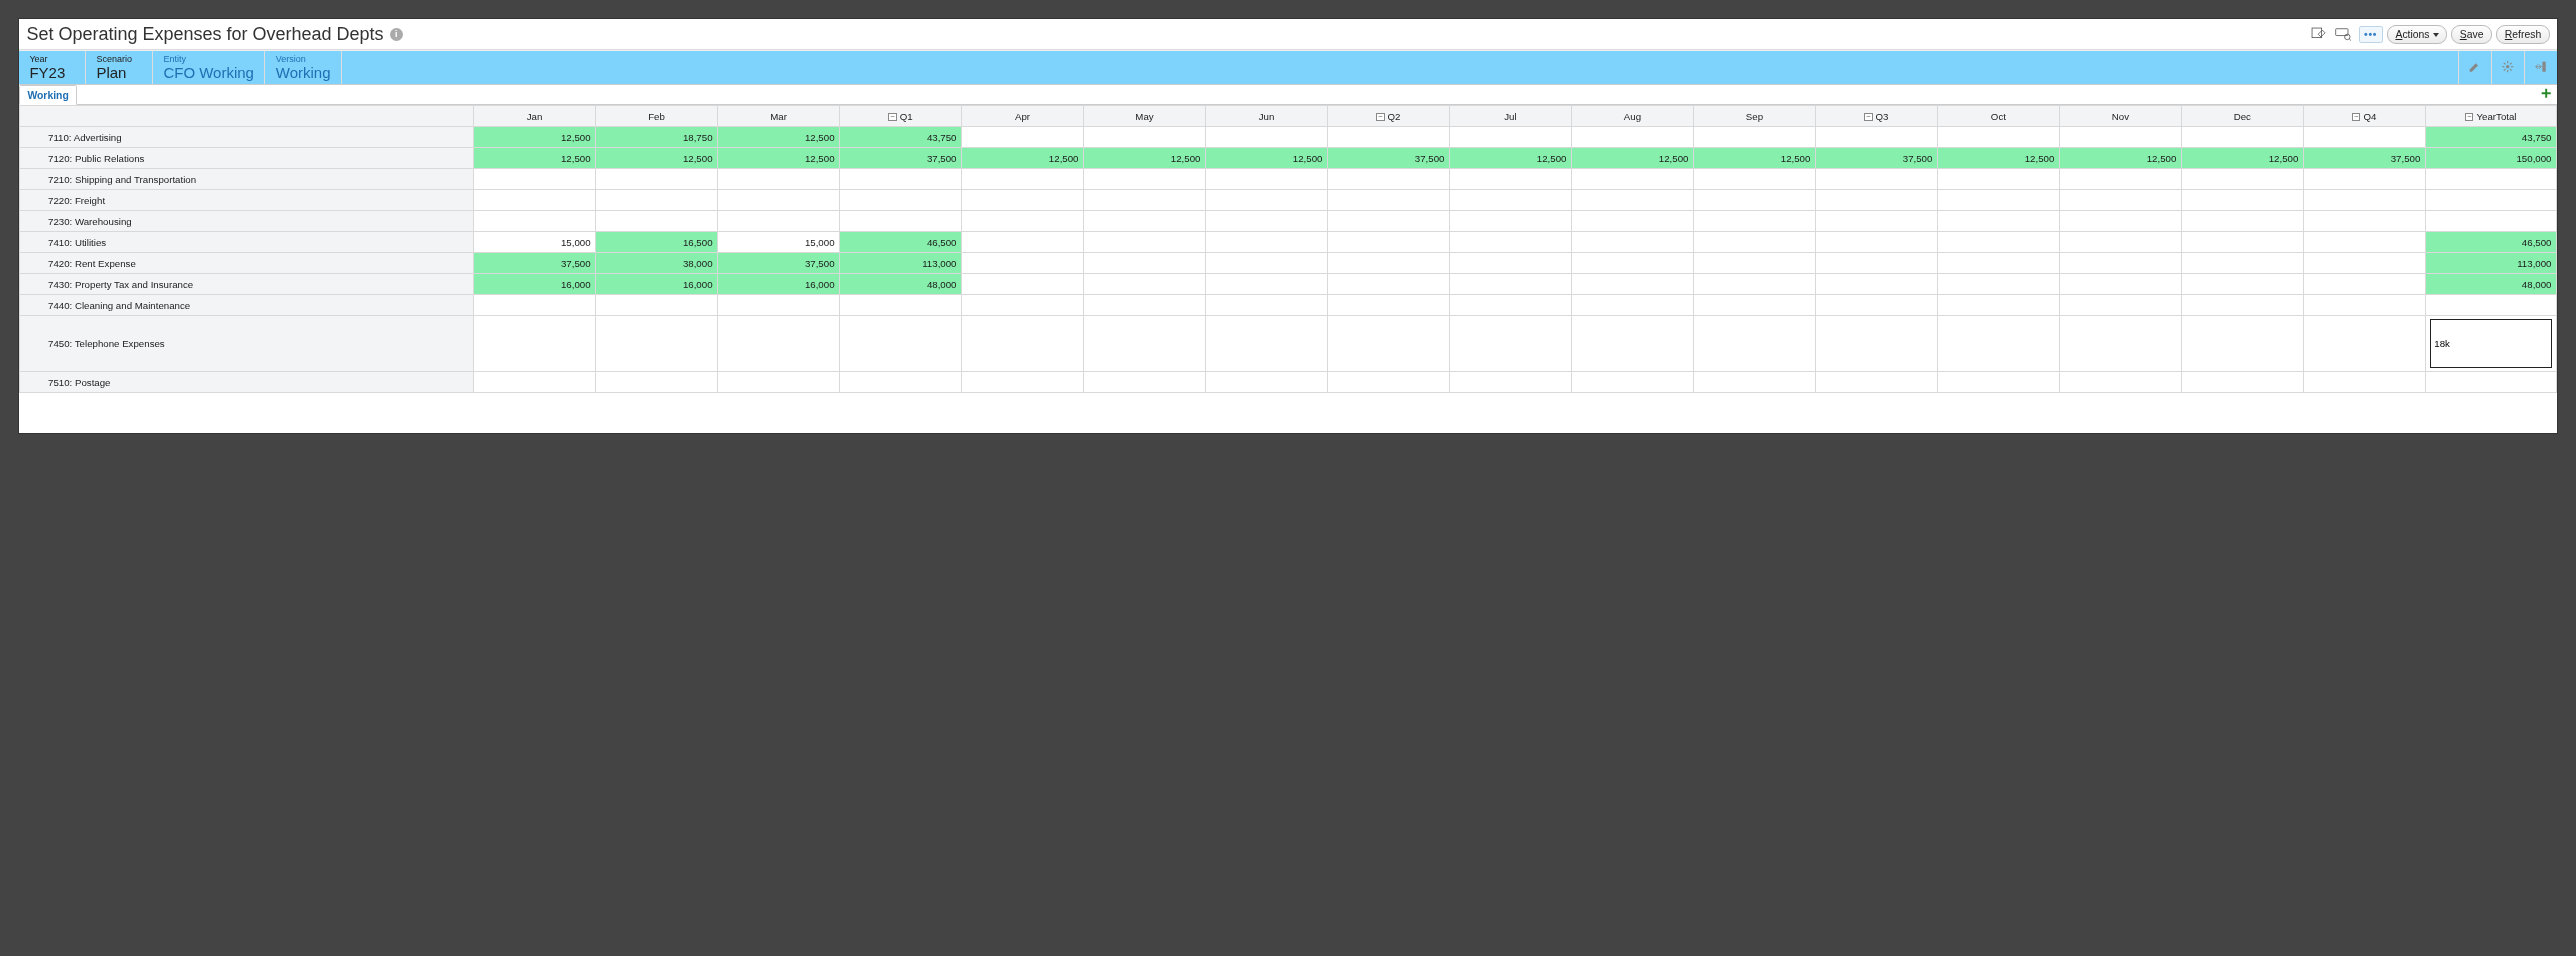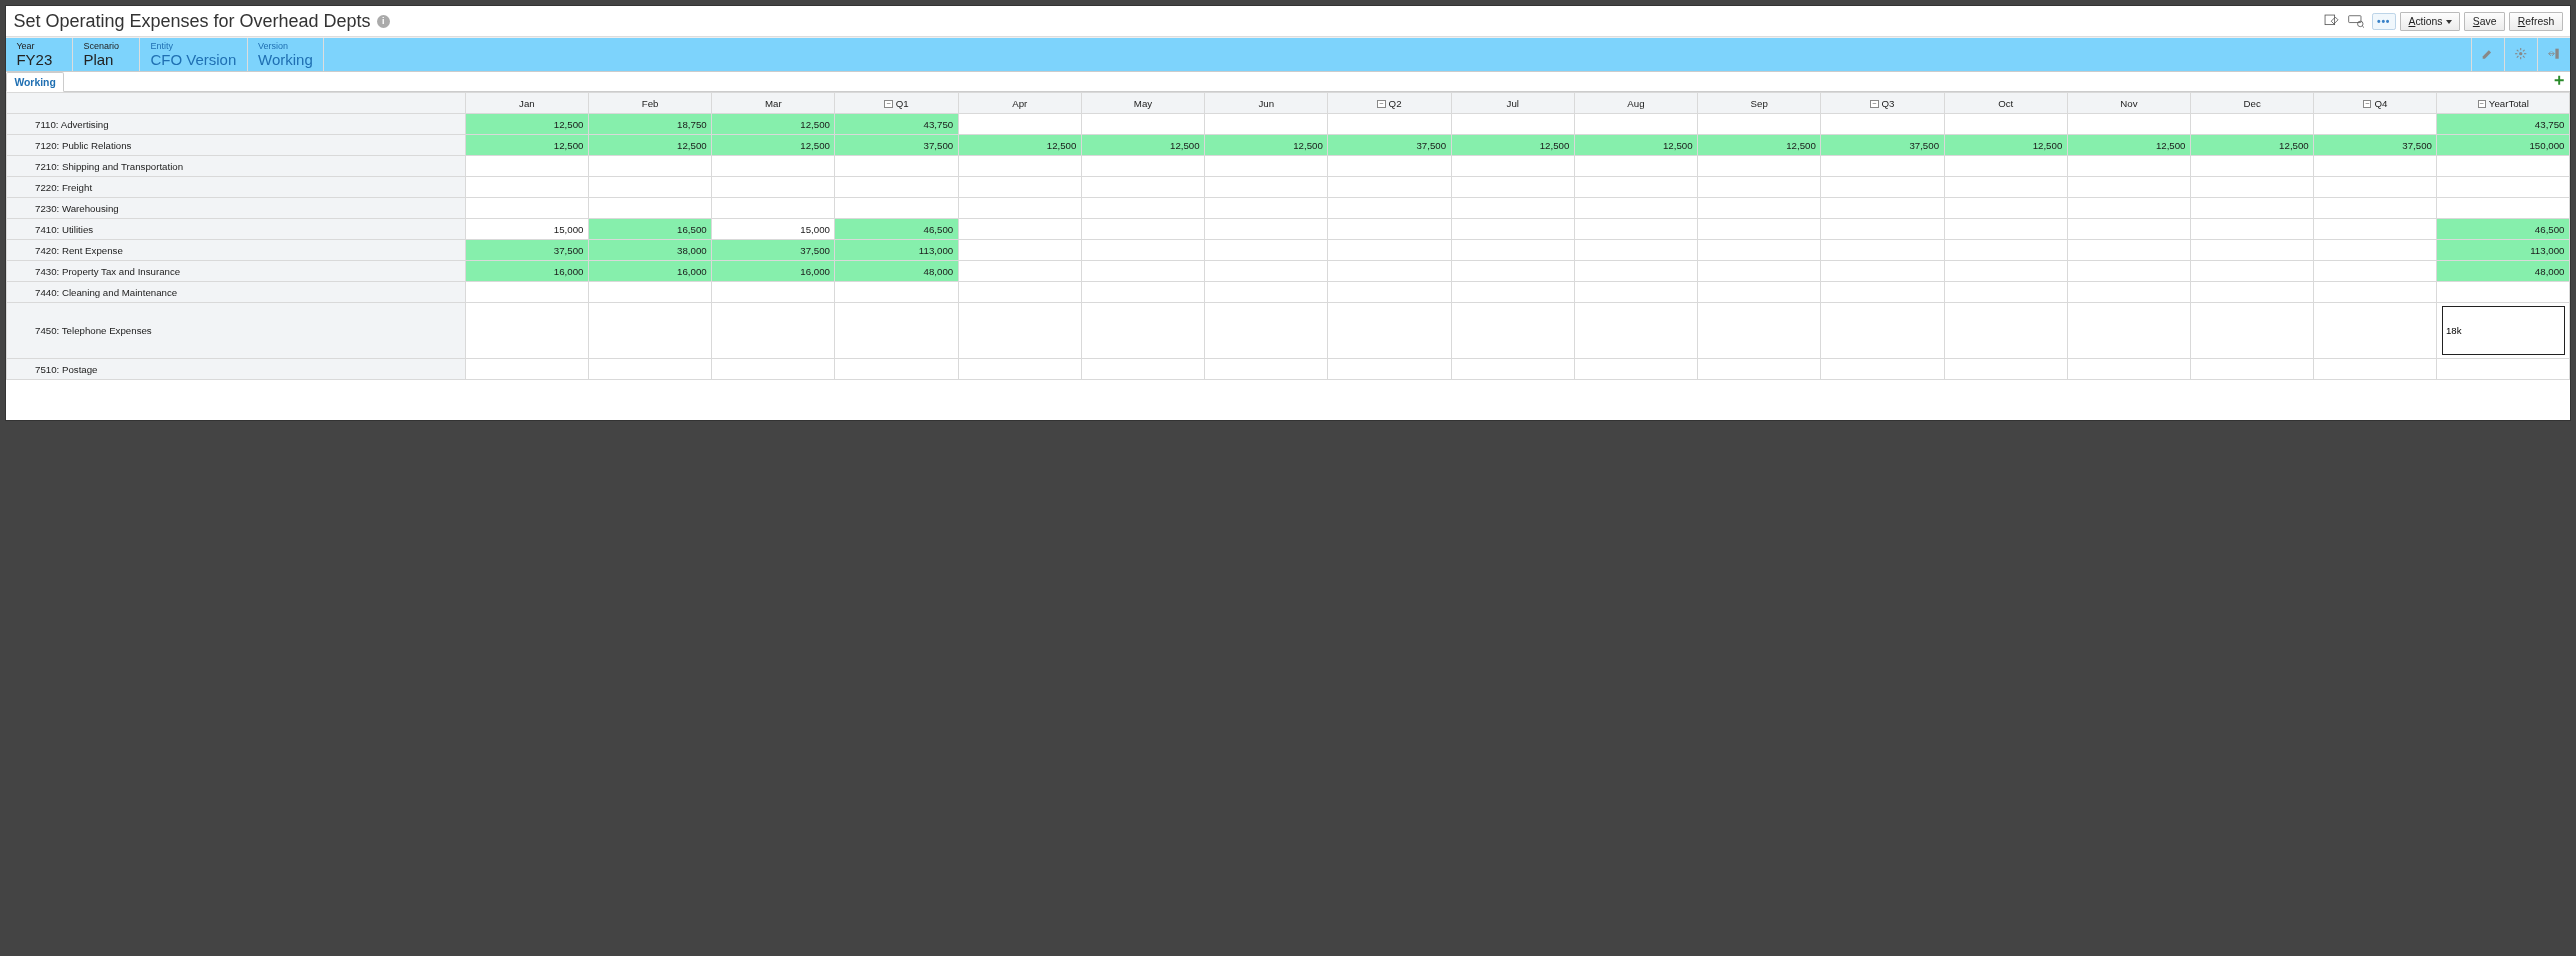--- a/index.html
+++ b/index.html
@@ -1,27 +1,27 @@
 <!DOCTYPE html>
 <html style="font-size:12px"><head>
 <meta charset="utf-8">
 <style>
   * { box-sizing: border-box; }
   html, body { margin:0; padding:0; font-family: Arial, Helvetica, sans-serif; background:#444; }
-  .app-shell { background:#fff; margin:5px; border:0.7px solid #333; min-height:416px; }
+  .app-shell { background:#fff; margin:18px; border:0.7px solid #333; min-height:416px; }
 
   
   .header { display:flex; align-items:center; padding:4.5px 7.4px 3px 7.4px; border-bottom:0.7px solid #ddd; }
   .title { font-size:18px; font-weight:400; color:#333; margin-right:6px; }
   .info-icon { width:13.4px; height:13.4px; border-radius:50%; background:#aaa; color:#fff; font-size:9px; display:inline-flex; align-items:center; justify-content:center; font-weight:bold; }
   .header-spacer { flex:1; }
   .tool-btn { width:22px; height:22px; display:inline-flex; align-items:center; justify-content:center; color:#555; cursor:pointer; margin-left:3px; }
   .tool-btn svg { width:16.4px; height:16.4px; stroke:#555; fill:none; stroke-width:1.2; }
   .dots-box { border:0.7px solid #bcd4e8; background:#f0f7fc; color:#3a82c8; font-weight:bold; padding:0 4.5px; height:16.4px; display:inline-flex; align-items:center; border-radius:2.2px; margin-left:4.5px; cursor:pointer; font-size:10.4px; letter-spacing:0.7px;}
-  .btn { border:0.7px solid #bbb; background:linear-gradient(#fdfdfd,#ececec); padding:3px 7.4px; margin-left:4.5px; cursor:pointer; font-size:10.4px; color:#222; border-radius:1px;}
+  .btn { border:0.7px solid #bbb; background:linear-gradient(#fdfdfd,#ececec); padding:3px 7.4px; margin-left:4.5px; cursor:pointer; font-size:10.4px; color:#222; border-radius:9px;}
   .btn-actions { display:inline-flex; align-items:center; gap:3px;}
   .btn .caret-down { width:0; height:0; border-left:3.7px solid transparent; border-right:3.7px solid transparent; border-top:4.5px solid #333; display:inline-block;}
   .btn .mnemonic { text-decoration: underline; }
 
   
   .pov-bar { display:flex; align-items:stretch; border-bottom:0.7px solid #ccc; border-top:0.7px solid #eee; background:#7dd3fc;}
   .pov-item { padding:3px 10.4px; border-right:0.7px solid #ddd; min-width:67px;}
   .pov-item .lbl { font-size:9px; color:#222; }
   .pov-item .val { font-size:15px; color:#222; }
   .pov-item.link .lbl { color:#1f6fb2; }
@@ -90,21 +90,21 @@
     <div class="pov-item">
       <div class="lbl">Year</div>
       <div class="val">FY23</div>
     </div>
     <div class="pov-item">
       <div class="lbl">Scenario</div>
       <div class="val">Plan</div>
     </div>
     <div class="pov-item link">
       <div class="lbl">Entity</div>
-      <div class="val">CFO Version</div>
+      <div class="val">CFO Working</div>
     </div>
     <div class="pov-item link">
       <div class="lbl">Version</div>
       <div class="val">Working</div>
     </div>
     <div class="pov-spacer"></div>
     <div class="pov-tool">
       <svg viewBox="0 0 24 24">
           <path d="M3 17 L14 6 L18 10 L7 21 L3 21 Z"></path>
         </svg>

